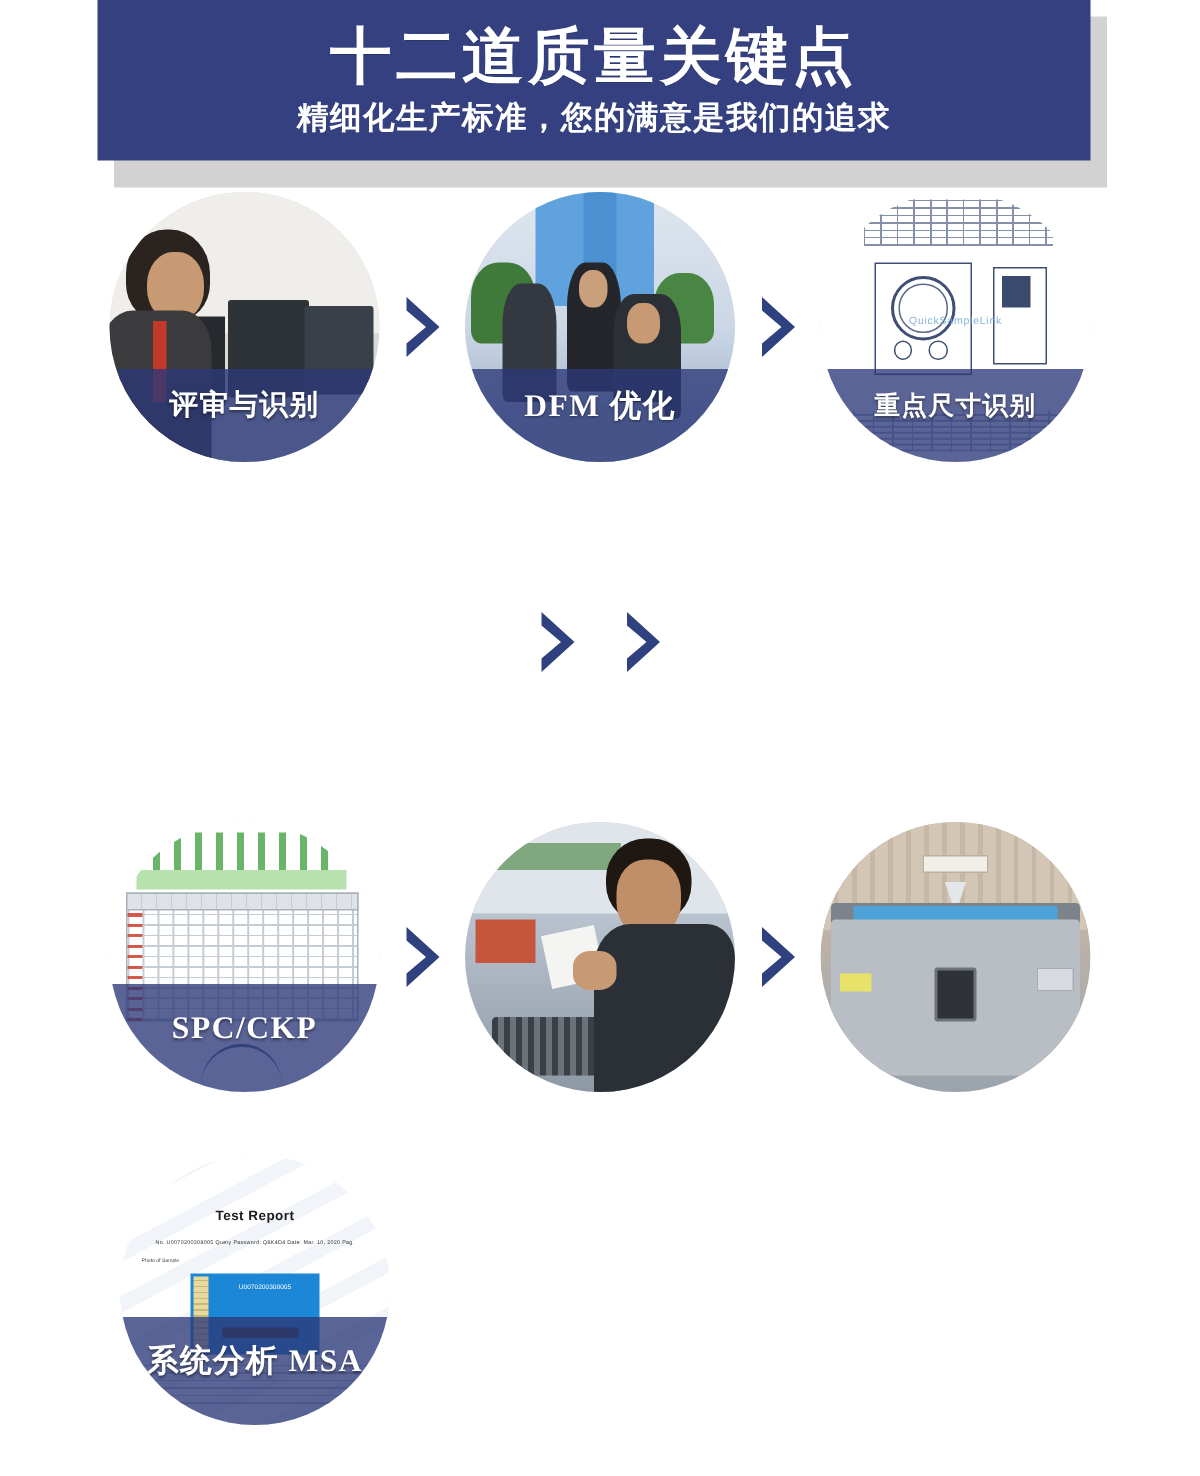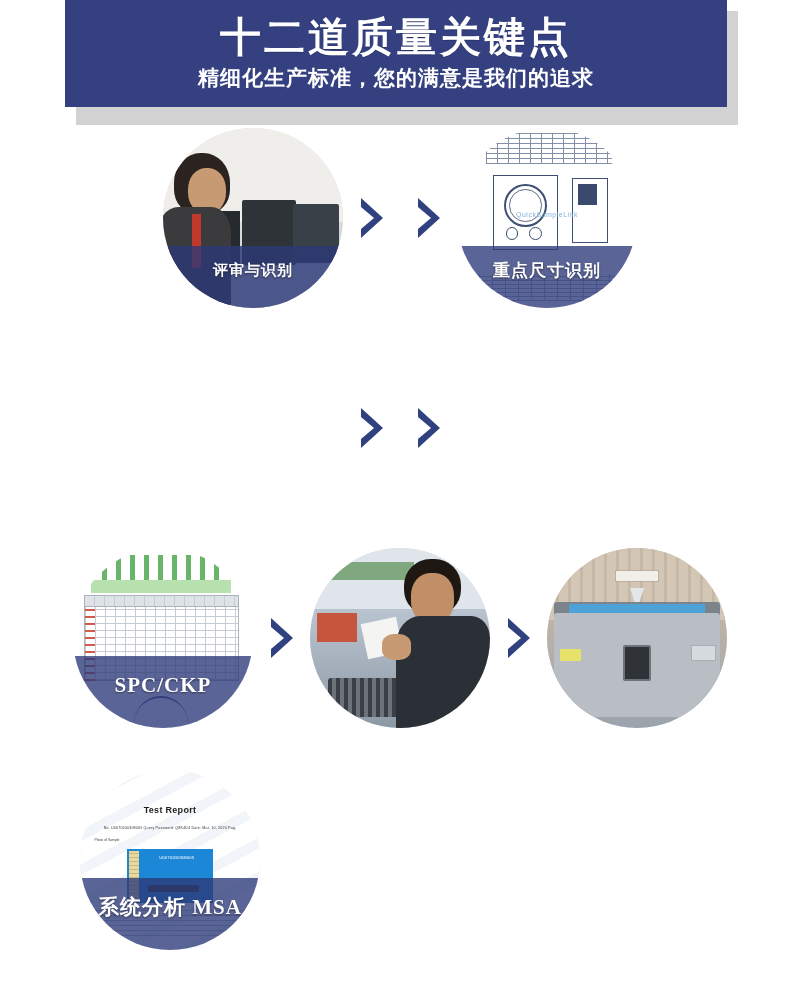--- a/index.html
+++ b/index.html
@@ -69,21 +69,21 @@
   .photo { position: absolute; inset: 0; }
   .label-band {
     position: absolute; left: 0; right: 0; bottom: 0;
     height: 62px;
     background: rgba(44,57,120,0.78);
     display: flex; align-items: center; justify-content: center;
   }
   .label-band.tall { height: 72px; }
   .label-text {
     color: #ffffff;
-    font-size: 15px;
+    font-size: 19px;
     font-weight: bold;
     letter-spacing: 1px;
     text-shadow: 0 1px 2px rgba(0,0,0,.45);
     white-space: nowrap;
     transform: translateY(-7px);
   }
   .label-text.serif { font-family: "Liberation Serif", "DejaVu Serif", serif; font-size: 21px; }
   .label-text.small { font-size: 17px; }
 
   
@@ -296,20 +296,41 @@
       </div>
 
       <div class="gap">
         <div class="chev">
           <svg viewBox="0 0 34 46" width="34" height="46" aria-hidden="true">
             <path d="M6 3 L28 23 L6 43 L6 34 L19 23 L6 12 Z" fill="#2f417f"></path>
           </svg>
         </div>
       </div>
 
+      <div class="cell">
+        <div class="circle">
+          <div class="photo">
+            <div class="ph ph-dfm">
+              <div class="panel"></div>
+                <div class="panel2"></div>
+              <div class="plant"></div>
+                <div class="plant2"></div>
+              <div class="p3"></div>
+                <div class="p1"></div>
+                <div class="p1f"></div>
+              <div class="p2"></div>
+                <div class="p2f"></div>
+                <div class="lap"></div>
+            </div>
+          </div>
+          <div class="label-band">
+            <span class="label-text serif">DFM 优化</span>
+          </div>
+        </div>
+      </div>
 
       <div class="gap">
         <div class="chev">
           <svg viewBox="0 0 34 46" width="34" height="46" aria-hidden="true">
             <path d="M6 3 L28 23 L6 43 L6 34 L19 23 L6 12 Z" fill="#2f417f"></path>
           </svg>
         </div>
       </div>
 
       <div class="cell">

